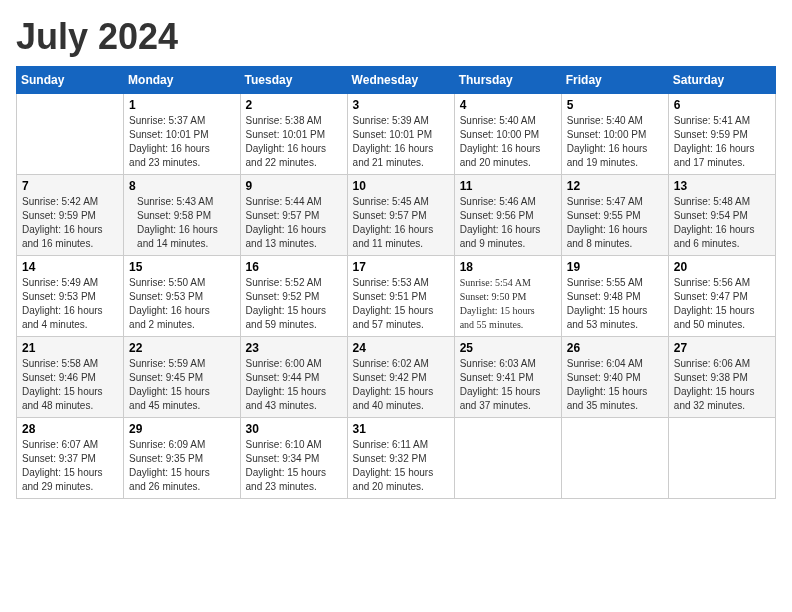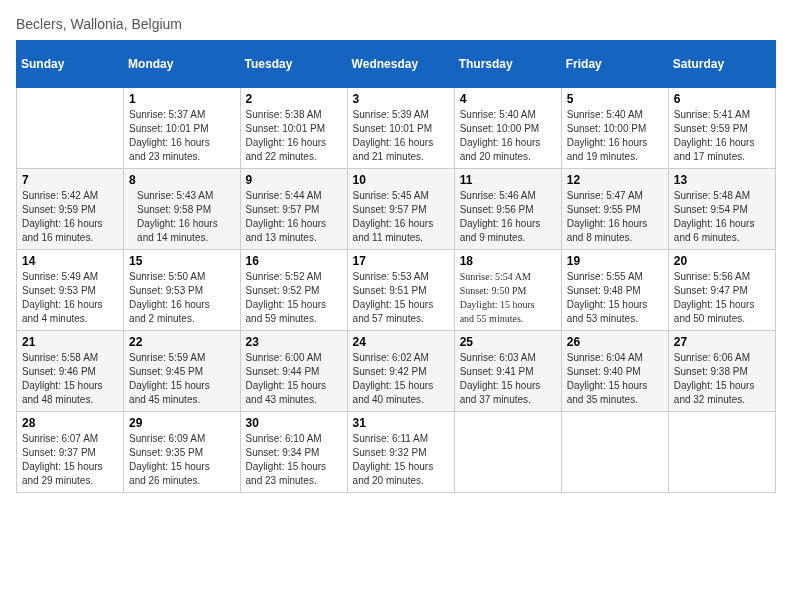--- a/index.html
+++ b/index.html
@@ -27,21 +27,21 @@
     .main-title { font-size: 36px; font-weight: bold; color: #333; }
     .subtitle { font-size: 14px; color: #555; }
     table {
       width: 100%;
       border-collapse: collapse;
       font-size: 11px;
     }
     thead tr th {
       background-color: #1565c0;
       color: #fff;
-      padding: 16px 4px;
+      padding: 6px 4px;
       text-align: left;
       font-size: 12px;
       font-weight: bold;
       border: 1px solid #1565c0;
     }
     tbody tr td {
       border: 1px solid #ccc;
       padding: 4px 5px;
       vertical-align: top;
       min-height: 70px;
@@ -51,21 +51,21 @@
     tbody tr:nth-child(even) td { background: #f5f5f5; }
     .day-number { font-weight: bold; font-size: 12px; margin-bottom: 2px; }
     .day-info { font-size: 10px; color: #333; line-height: 1.4; }
     .empty-cell { background: #fff !important; }
   </style>
 </head>
 <body>
 
 <div class="header">
   <div class="title-section">
-    <div class="subtitle">Beclers, Wallonia, Belgium</div>
+    <div class="main-title">July 2024</div>
   </div>
 </div>
 
 <table>
   <thead>
     <tr>
     <th>Sunday</th>
         <th>Monday</th>
         <th>Tuesday</th>
         <th>Wednesday</th>

